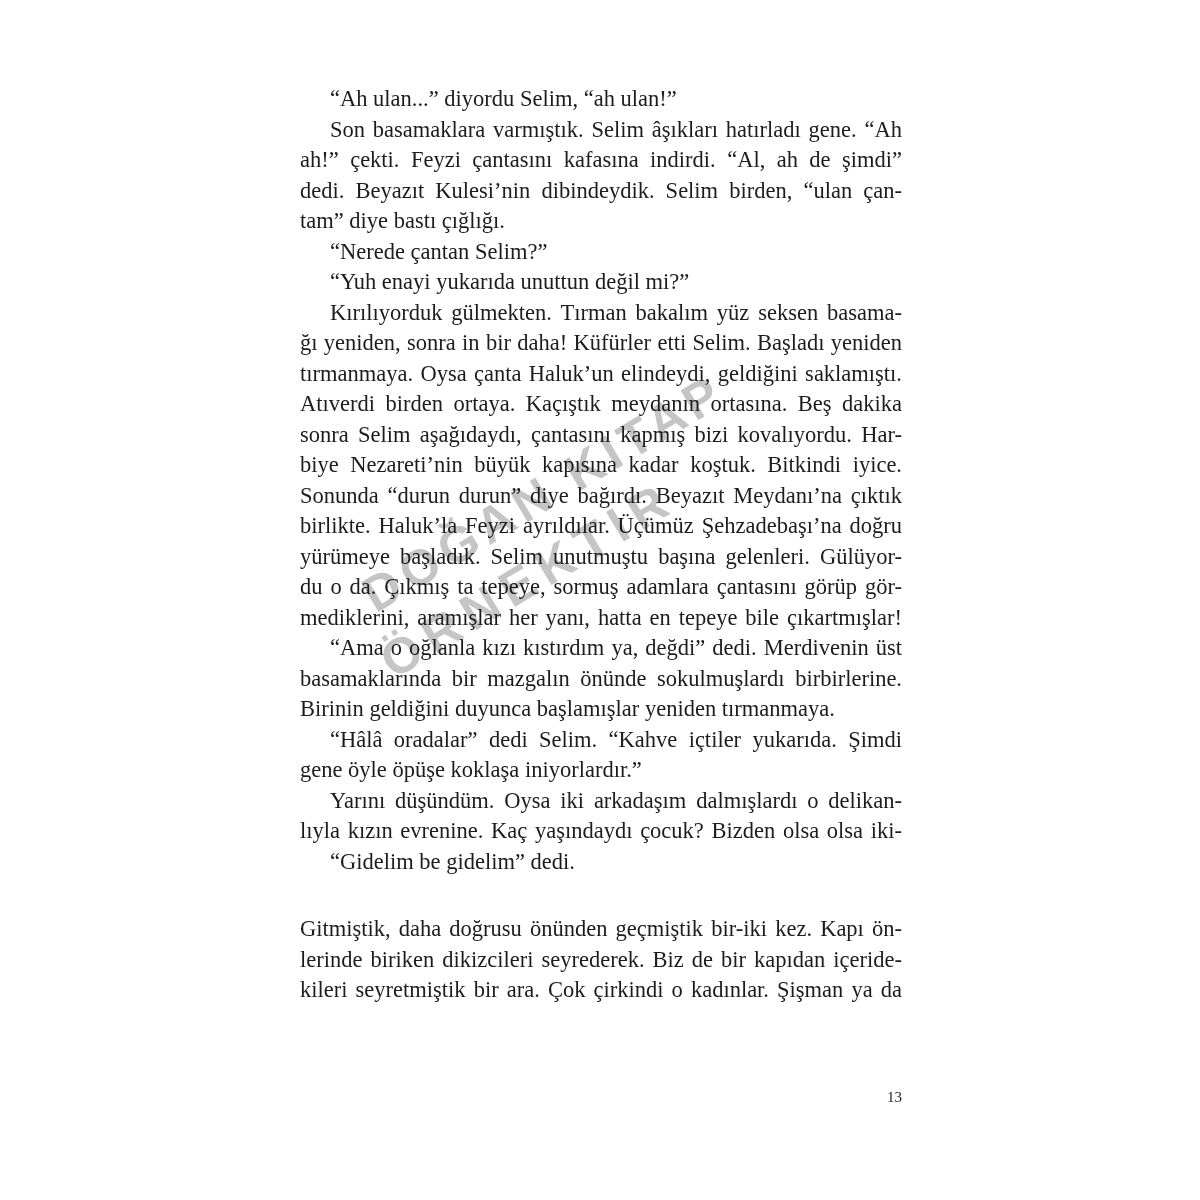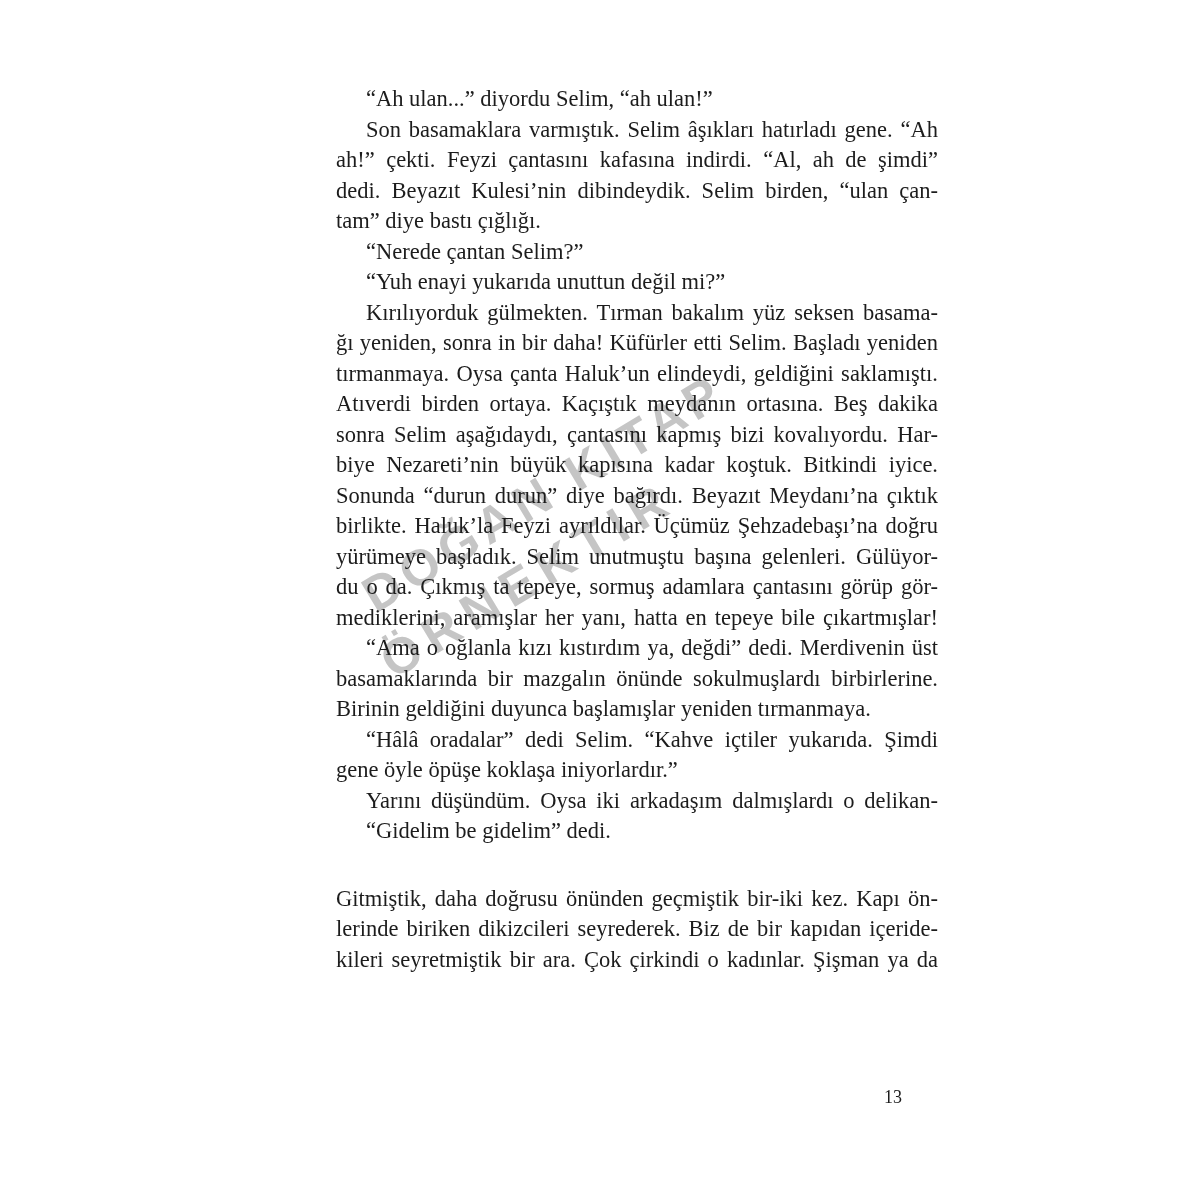--- a/index.html
+++ b/index.html
@@ -34,40 +34,39 @@
   #wm-line-2 { left: 400px; top: 632px; letter-spacing: 9px; }
   
   #text-block {
     position: absolute;
     z-index: 1;
     left: 300px;
     top: 84px;
     width: 602px;
     font-size: 22.5px;
     line-height: 30.5px;
-    margin-left: 36px;
   }
   .para { margin: 0; padding: 0; }
   .line {
     text-align: justify;
     text-align-last: justify;
     height: 30.5px;
   }
   .line.first { padding-left: 30px; }
   .line.ragged { text-align-last: left; }
   .section-gap { height: 37px; }
   
   #page-number {
     position: absolute;
     z-index: 1;
     left: 300px;
     top: 1084px;
     width: 602px;
     text-align: right;
-    font-size: 18px;
+    font-size: 15px;
     line-height: 26px;
   }
 </style>
 </head>
 <body>
 
 <div id="page">
   <div class="wm" id="wm-line-1">DOĞAN KITAP</div>
   <div class="wm" id="wm-line-2">ÖRNEKTIR</div>
 
@@ -104,20 +103,21 @@
         <div class="line first">“Ama o oğlanla kızı kıstırdım ya, değdi” dedi. Merdivenin üst</div>
         <div class="line">basamaklarında bir mazgalın önünde sokulmuşlardı birbirlerine.</div>
         <div class="line ragged">Birinin geldiğini duyunca başlamışlar yeniden tırmanmaya.</div>
       </div>
       <div class="para">
         <div class="line first">“Hâlâ oradalar” dedi Selim. “Kahve içtiler yukarıda. Şimdi</div>
         <div class="line ragged">gene öyle öpüşe koklaşa iniyorlardır.”</div>
       </div>
       <div class="para">
         <div class="line first">Yarını düşündüm. Oysa iki arkadaşım dalmışlardı o delikan-</div>
+        <div class="line">lıyla kızın evrenine. Kaç yaşındaydı çocuk? Bizden olsa olsa iki-</div>
       </div>
       <div class="para">
         <div class="line first ragged">“Gidelim be gidelim” dedi.</div>
       </div>
       <div class="section-gap"></div>
       <div class="para">
         <div class="line">Gitmiştik, daha doğrusu önünden geçmiştik bir-iki kez. Kapı ön-</div>
         <div class="line">lerinde biriken dikizcileri seyrederek. Biz de bir kapıdan içeride-</div>
         <div class="line">kileri seyretmiştik bir ara. Çok çirkindi o kadınlar. Şişman ya da</div>
       </div>

